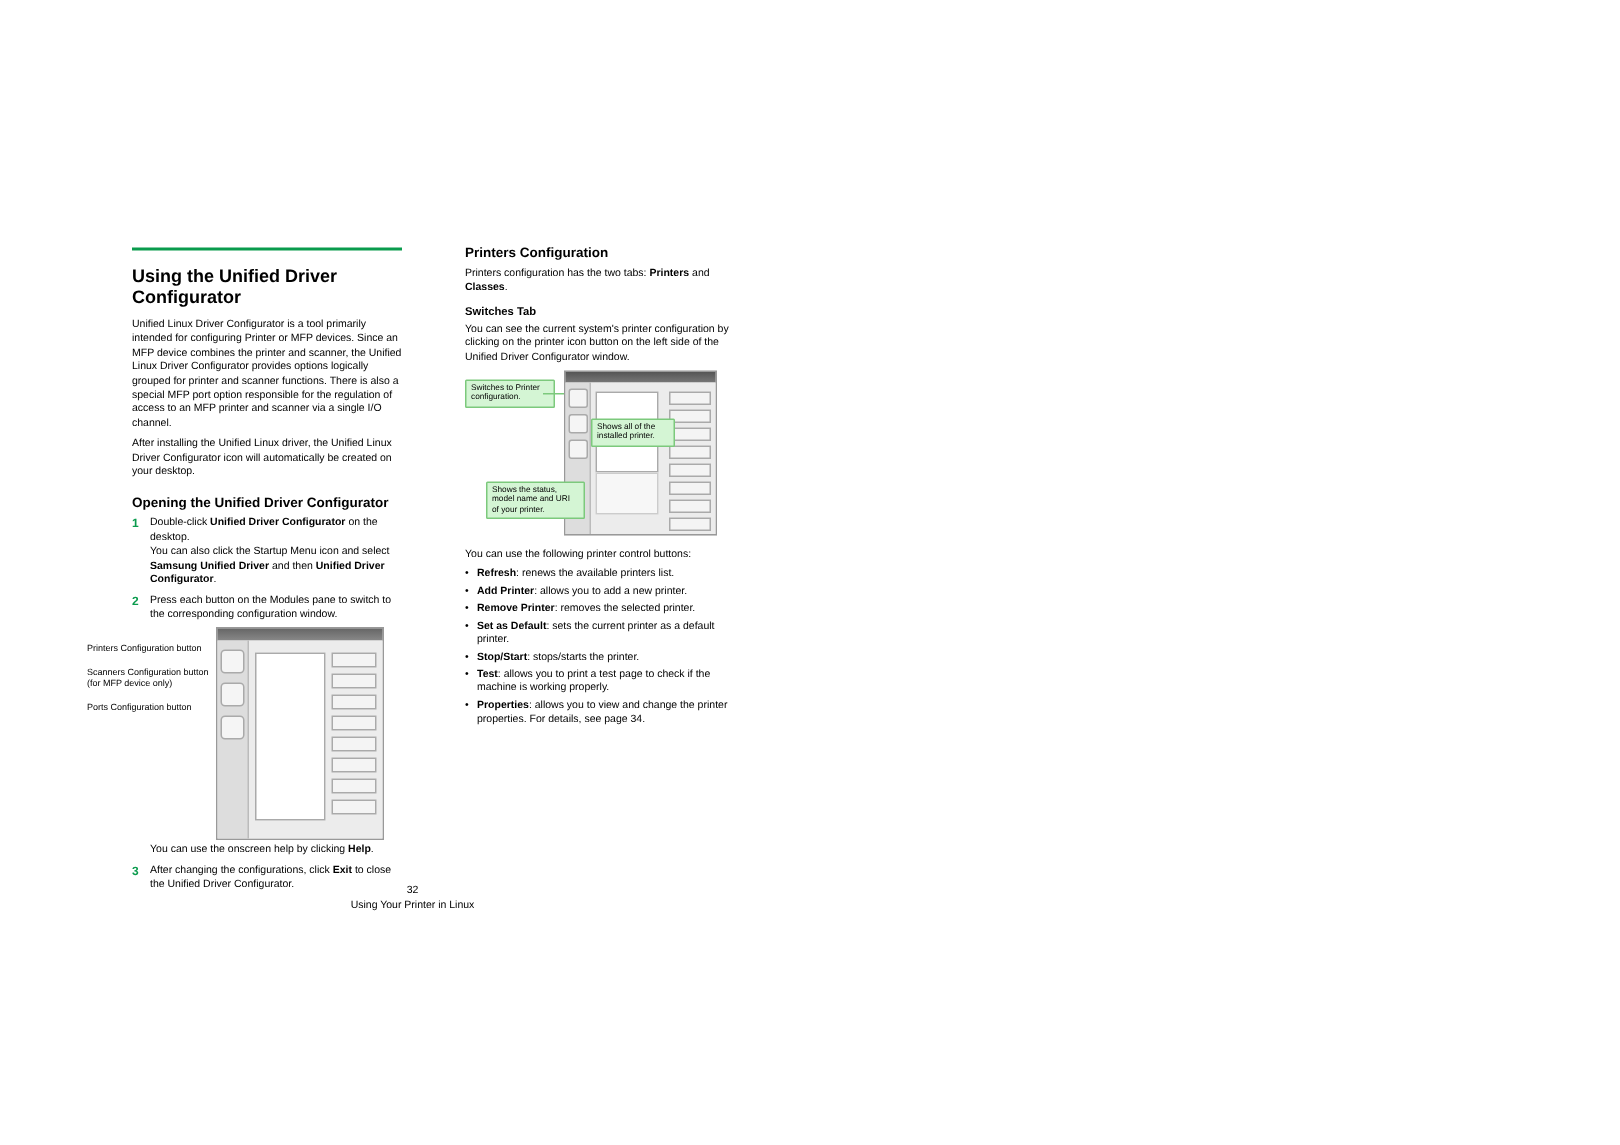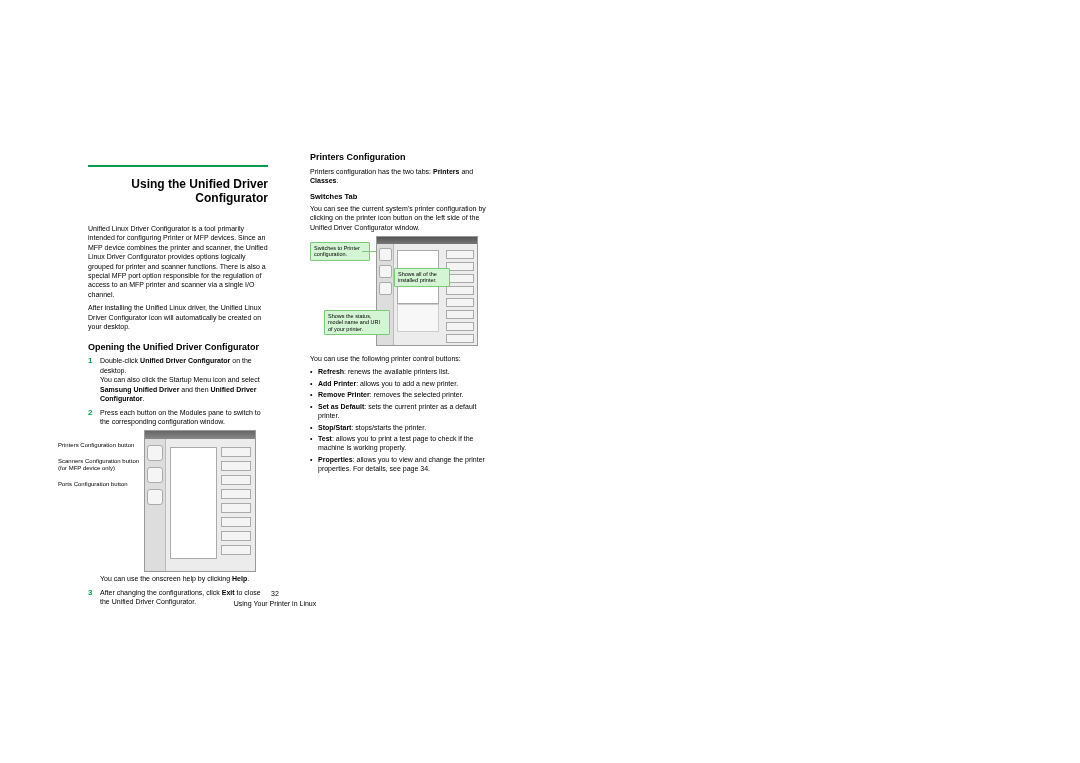--- a/index.html
+++ b/index.html
@@ -20,34 +20,33 @@
   }
   .col-left {
     position: absolute;
     left: 88px;
     top: 165px;
     width: 180px;
   }
   .col-right {
     position: absolute;
     left: 310px;
-    top: 152px;
+    top: 163px;
     width: 180px;
   }
   .title-bar {
     border-top: 2px solid #0a9b4d;
     padding-top: 4px;
     margin-bottom: 6px;
   }
   h1 {
     font-size: 12px;
     font-weight: bold;
-    margin: 0 0 18px 0;
+    margin: 0 0 6px 0;
     line-height: 1.2;
-    text-align: right;
   }
   h2 {
     font-size: 9px;
     font-weight: bold;
     margin: 10px 0 4px 0;
     line-height: 1.2;
   }
   h3 {
     font-size: 7.5px;
     font-weight: bold;

